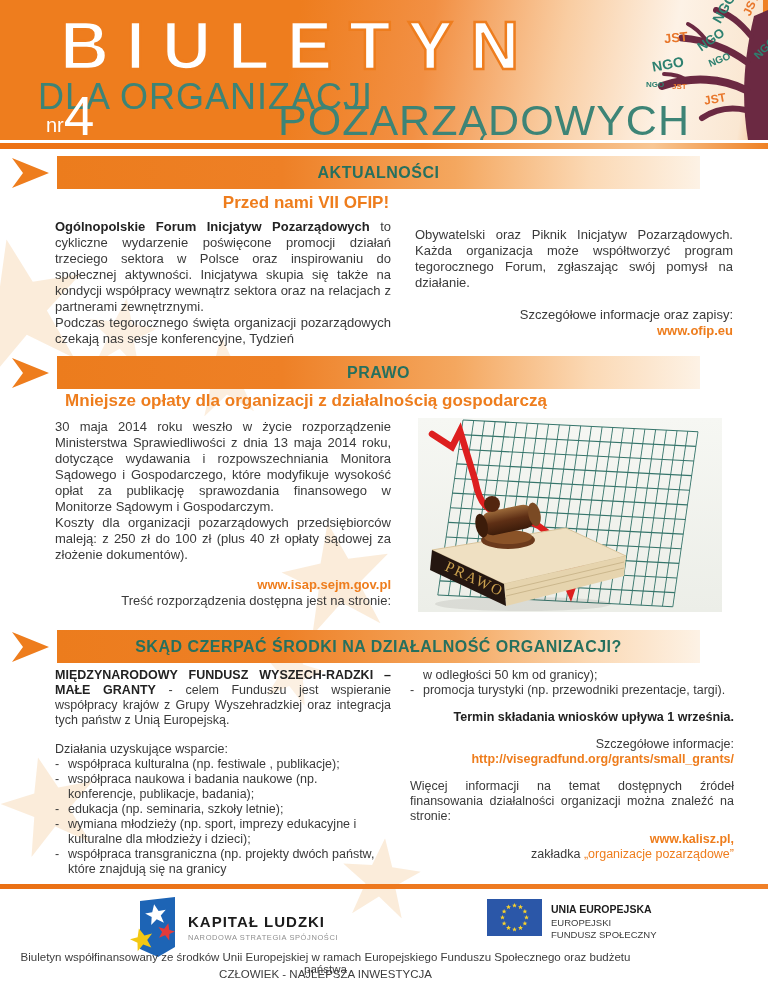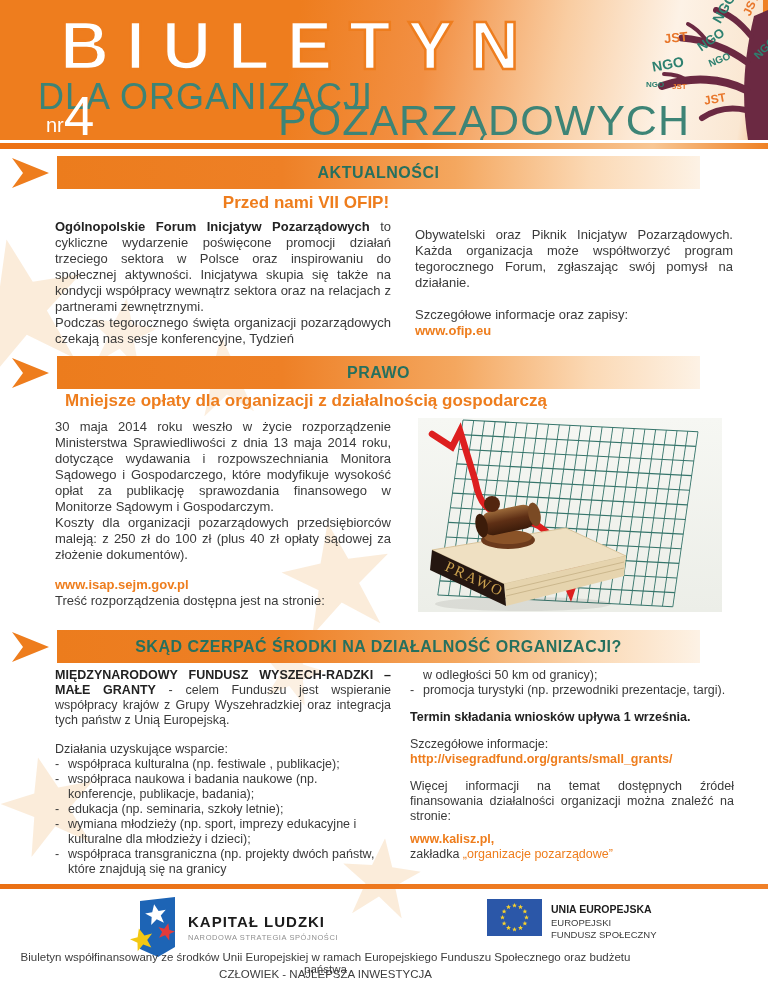--- a/index.html
+++ b/index.html
@@ -53,21 +53,21 @@
   .section-bar span { color:#26705e; font-weight:bold; font-size:16px; letter-spacing:.5px; }
 
   .sec-heading {
     left:0; width:612px; text-align:center; z-index:1;
     color:#ee7d1d; font-weight:bold; font-size:17px;
   }
 
   
   .col { z-index:1; font-size:13px; line-height:16px; }
   .col p { text-align:justify; }
-  .col .center { text-align:left; }
+  .col .center { text-align:right; }
   .lead-bold { font-weight:bold; color:#222; }
   .gap8 { height:8px; } .gap12 { height:12px; } .gap14 { height:14px; } .gap16 { height:16px; }
   .link { color:#ee7d1d; font-weight:bold; text-decoration:none; cursor:pointer; }
 
   .sec3 { font-size:12.5px; line-height:15px; }
   .li { display:flex; text-align:left; }
   .li .dash { width:13px; flex:0 0 13px; }
   .li .dash::before { content:"-"; }
   .li .txt { flex:1; padding-right:2px; }
   .cont-line { padding-left:13px; }

